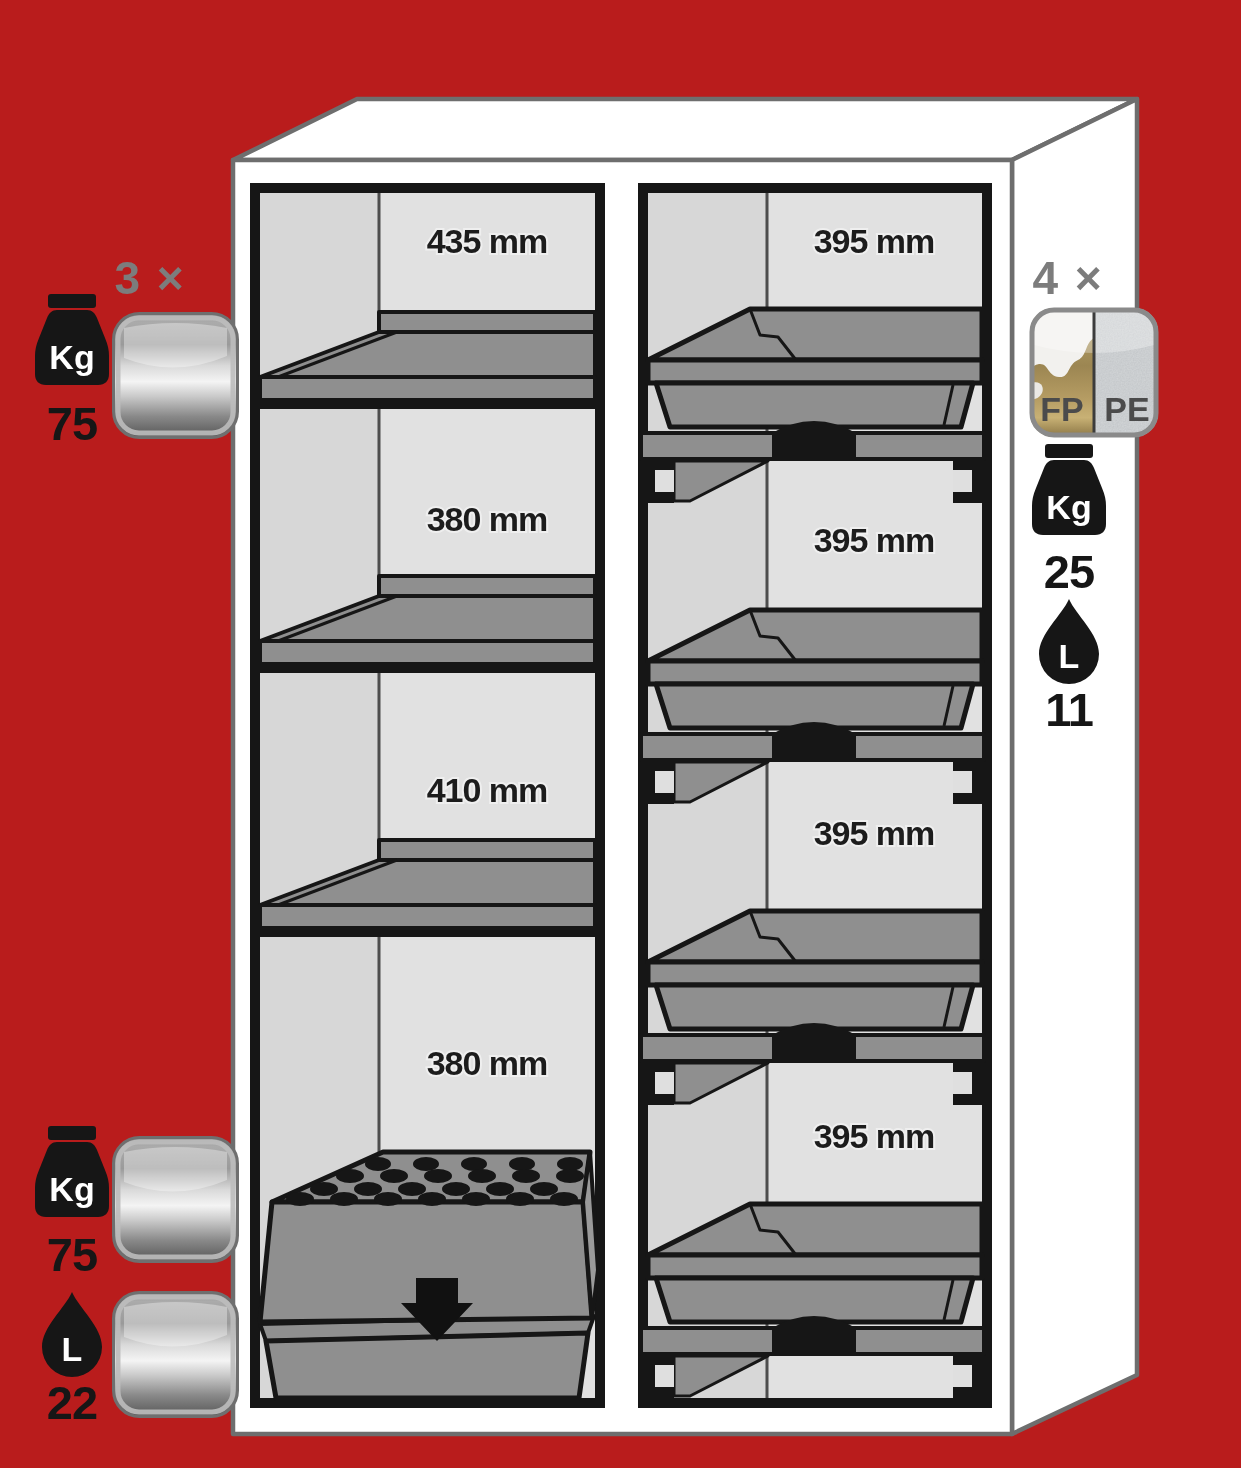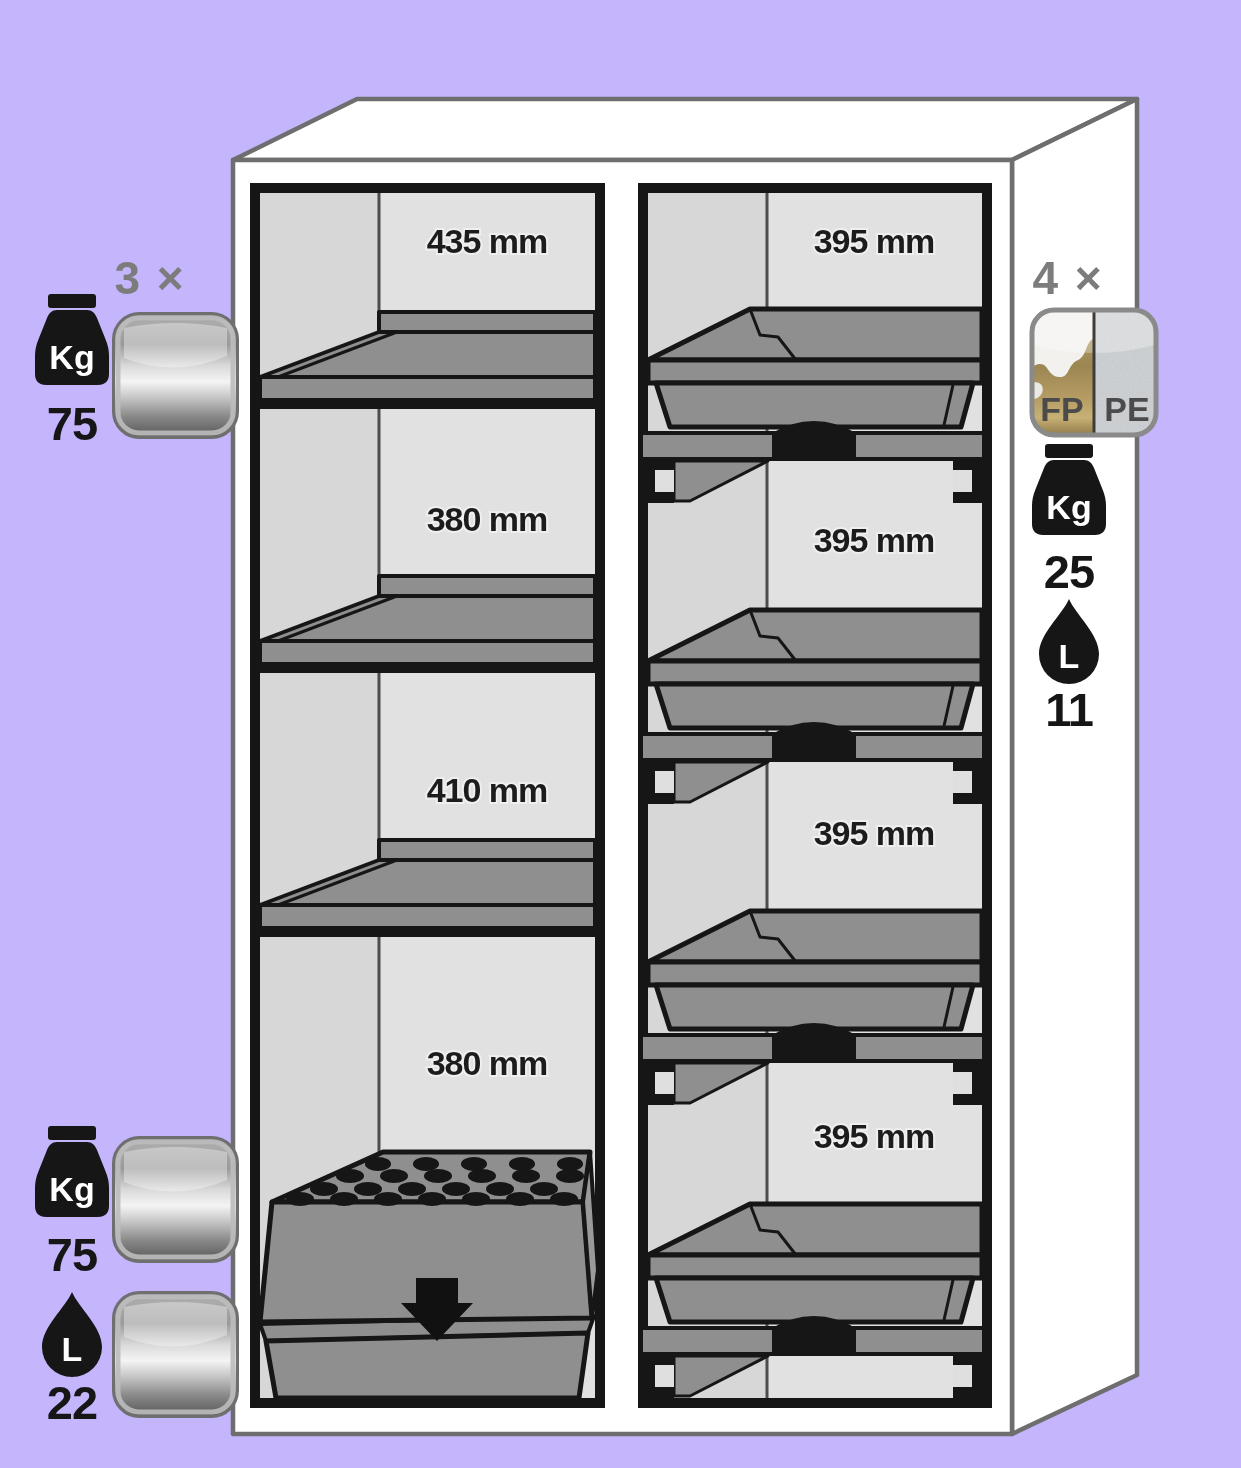--- a/index.html
+++ b/index.html
@@ -1,16 +1,16 @@
 <!DOCTYPE html>
 <html><head>
 <meta charset="utf-8">
 <style>
   html,body{margin:0;padding:0;background:#ffffff;}
-  .stage{position:relative;width:1241px;height:1468px;background:#c4b5fd;overflow:hidden;
+  .stage{position:relative;width:1241px;height:1468px;background:#b91c1c;overflow:hidden;
          font-family:"Liberation Sans","DejaVu Sans",sans-serif;}
   svg{display:block}
   text{font-family:"Liberation Sans","DejaVu Sans",sans-serif;}
   .dim-label{font-size:34px;font-weight:bold;fill:#1c1c1c;letter-spacing:-1px;
              paint-order:stroke;stroke:#efefef;stroke-width:4px;text-anchor:middle;}
   .mult-label{font-size:46px;font-weight:bold;fill:#7c7c7c;letter-spacing:2px;text-anchor:middle;}
   .icon-unit{font-size:34px;font-weight:bold;fill:#ffffff;text-anchor:middle;}
   .icon-value{font-size:47px;font-weight:bold;fill:#161616;text-anchor:middle;letter-spacing:-1px;}
   .mat-label{font-size:34px;font-weight:bold;fill:#4b4b4b;text-anchor:middle;}
 </style>

